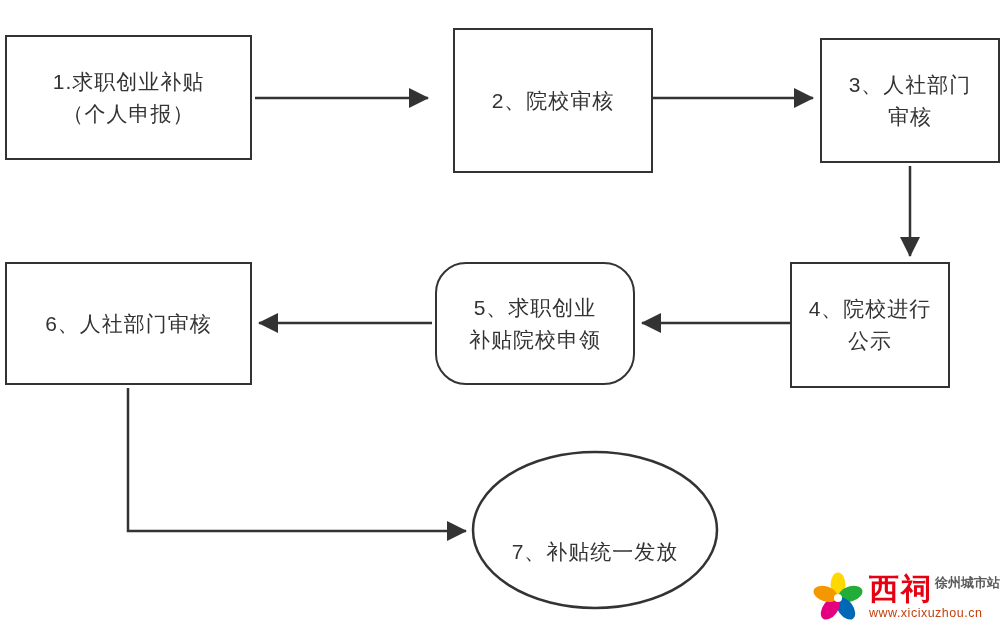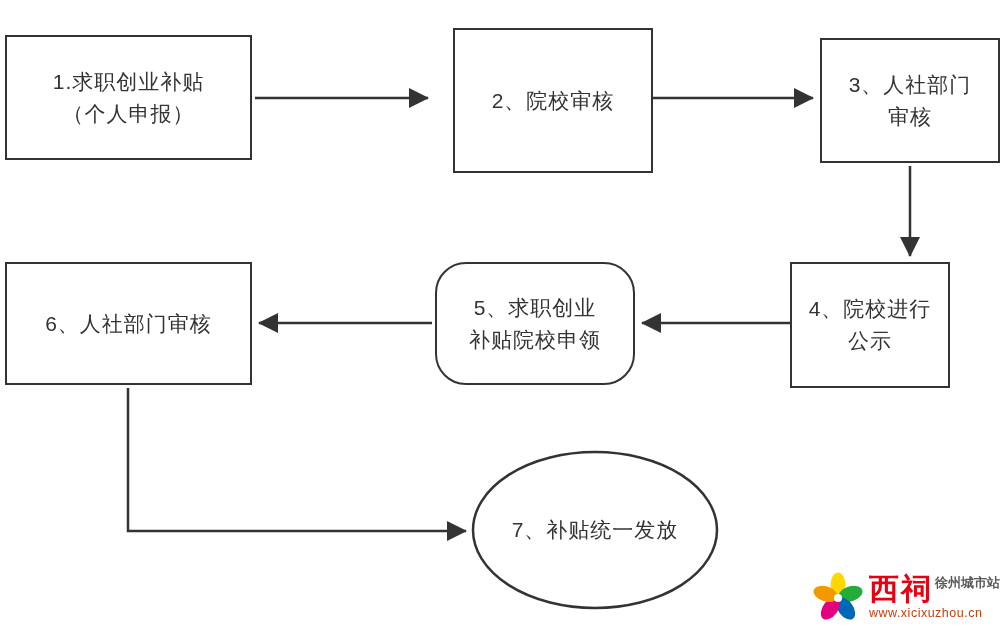--- a/index.html
+++ b/index.html
@@ -38,21 +38,21 @@
     letter-spacing: 1px;
   }
   .node .line { white-space: nowrap; }
   #n1 { left: 5px;   top: 35px;  width: 247px; height: 125px; }
   #n2 { left: 435px; top: 28px;  width: 200px; height: 145px; margin-left: 18px; }
   #n3 { left: 820px; top: 38px;  width: 180px; height: 125px; }
   #n4 { left: 790px; top: 262px; width: 160px; height: 126px; }
   #n5 { left: 435px; top: 262px; width: 200px; height: 123px; border-radius: 31px; }
   #n6 { left: 5px;   top: 262px; width: 247px; height: 123px; }
   #n7 {
-    left: 475px; top: 498px; width: 240px; height: 64px;
+    left: 475px; top: 520px; width: 240px; height: 64px;
     border: none; background: transparent;
   }
   .logo {
     position: absolute;
     right: 8px;
     bottom: 6px;
     display: flex;
     align-items: center;
   }
   .logo .flower { margin-right: 6px; }

